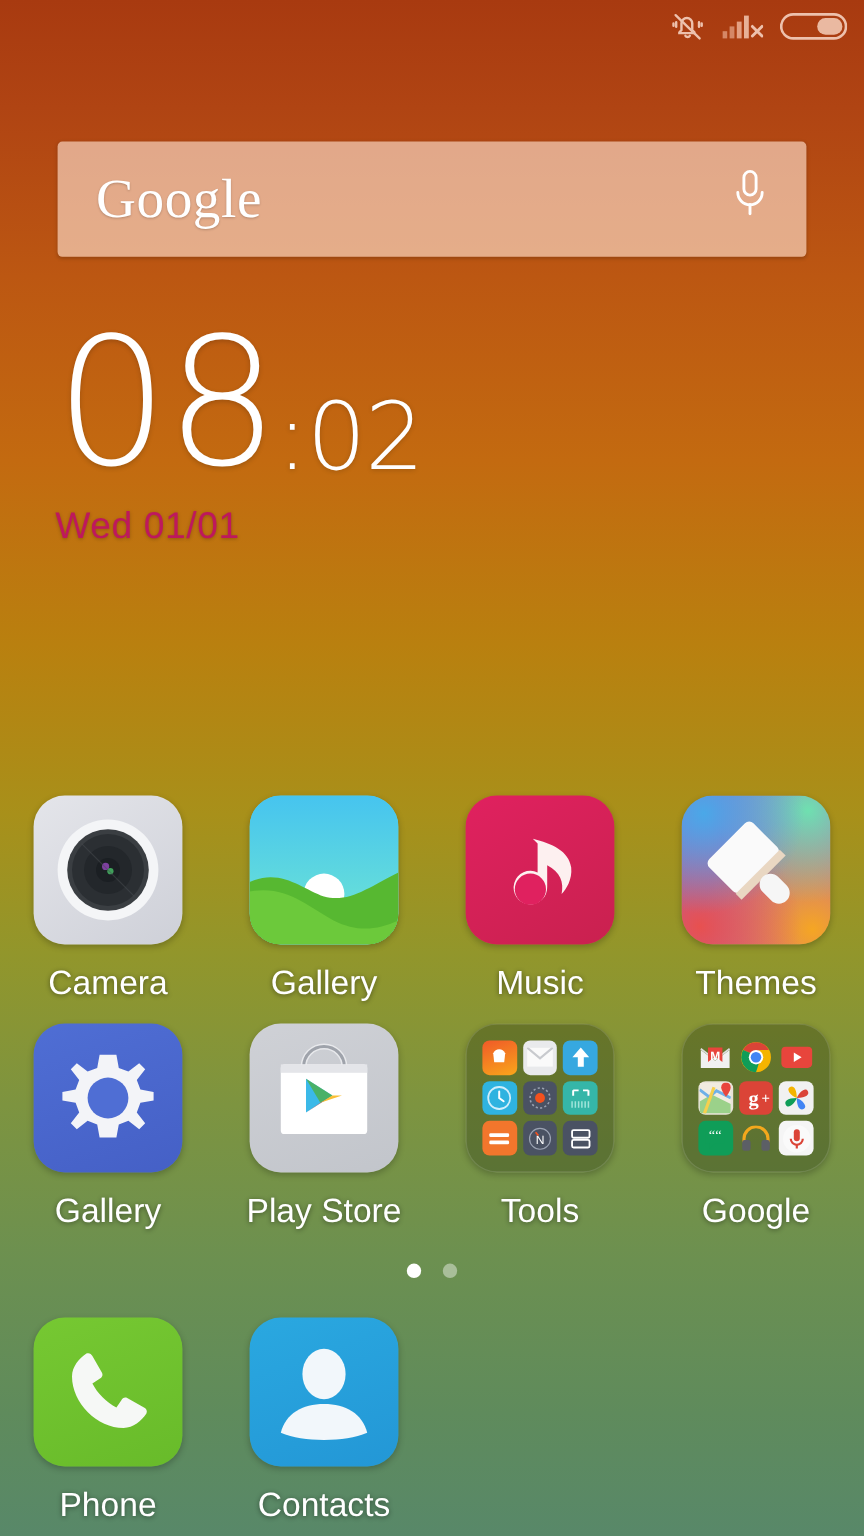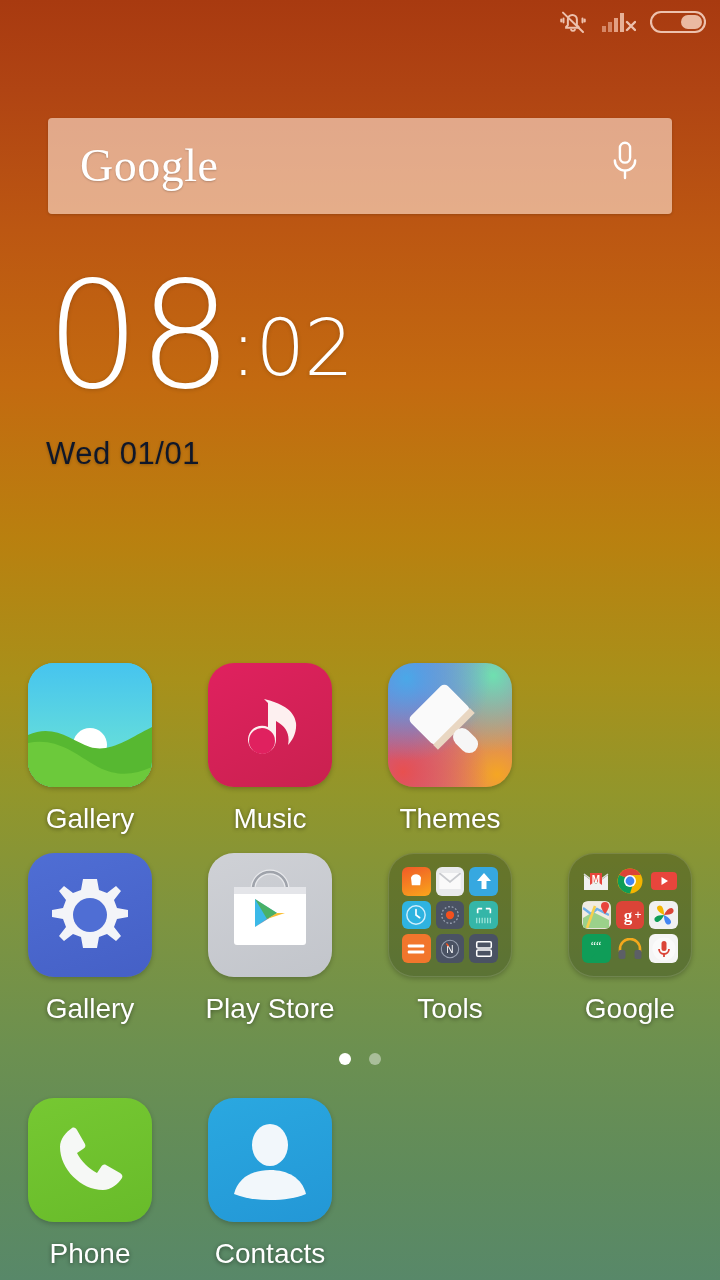--- a/index.html
+++ b/index.html
@@ -41,35 +41,35 @@
   }
   .google-logo {
     font-family:"Liberation Serif", serif;
     font-size:46px; color:#ffffff; letter-spacing:0.5px;
     text-shadow:0 1px 2px rgba(0,0,0,0.22);
     line-height:1;
   }
 
   
   .clockwrap { position:absolute; left:46px; top:268px; }
-  .clock { display:flex; align-items:center; line-height:1; }
+  .clock { display:flex; align-items:flex-end; line-height:1; }
   .clock-hour {
     font-size:148px; color:#fff; font-weight:300;
     font-family:"DejaVu Sans", sans-serif;
     letter-spacing:-2px; line-height:0.92;
     text-shadow:0 1px 4px rgba(0,0,0,0.18);
   }
   .clock-min {
     font-size:78px; color:#fff; font-weight:300;
     font-family:"DejaVu Sans", sans-serif;
     line-height:1; margin-top:24px; letter-spacing:-1px;
     text-shadow:0 1px 4px rgba(0,0,0,0.18);
   }
   .clock-date {
-    font-size:31px; color:#0f172a; font-weight:400; margin-top:32px;
+    font-size:31px; color:#be185d; font-weight:400; margin-top:16px;
     letter-spacing:.5px; text-shadow:0 1px 3px rgba(0,0,0,0.25);
   }
 
   
   .grid {
     position:absolute; left:0; width:720px;
     display:grid; grid-template-columns:repeat(4,1fr);
   }
   #row1 { top:663px; }
   #row2 { top:853px; }
@@ -167,20 +167,35 @@
 <div class="clockwrap">
   <div class="clock">
     <span class="clock-hour">08</span>
     <span class="clock-min">:02</span>
   </div>
   <div class="clock-date">Wed 01/01</div>
 </div>
 
 <div class="grid" id="row1">
 
+  <div class="cell">
+    <div class="icon ic-camera">
+      <svg width="124" height="124" viewBox="0 0 124 124">
+        <circle cx="62" cy="62" r="42" fill="#f4f5f7"></circle>
+        <circle cx="62" cy="62" r="34" fill="#3a3e42"></circle>
+        <circle cx="62" cy="62" r="30" fill="#2b2f33"></circle>
+        <circle cx="62" cy="62" r="20" fill="#23272b"></circle>
+        <circle cx="62" cy="62" r="10" fill="#1b1f23"></circle>
+        <circle cx="60" cy="59" r="3" fill="#7e3fa0"></circle>
+        <circle cx="64" cy="63" r="2.6" fill="#3fa05a"></circle>
+        <path d="M40 40 L84 84" stroke="#4a4e52" stroke-width="1" opacity=".5"></path>
+      </svg>
+    </div>
+    <div class="label">Camera</div>
+  </div>
 
   <div class="cell">
     <div class="icon ic-gallery">
       <svg width="124" height="124" viewBox="0 0 124 124">
         <defs>
           <linearGradient id="sky" x1="0" y1="0" x2="0" y2="1">
             <stop offset="0%" stop-color="#46c4ef"></stop>
               <stop offset="100%" stop-color="#72e8d2"></stop>
           </linearGradient>
         </defs>

